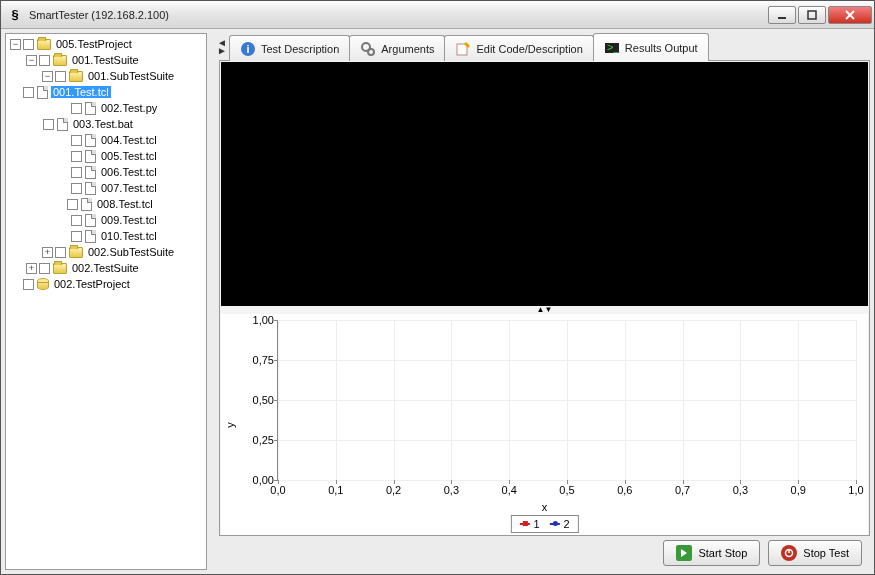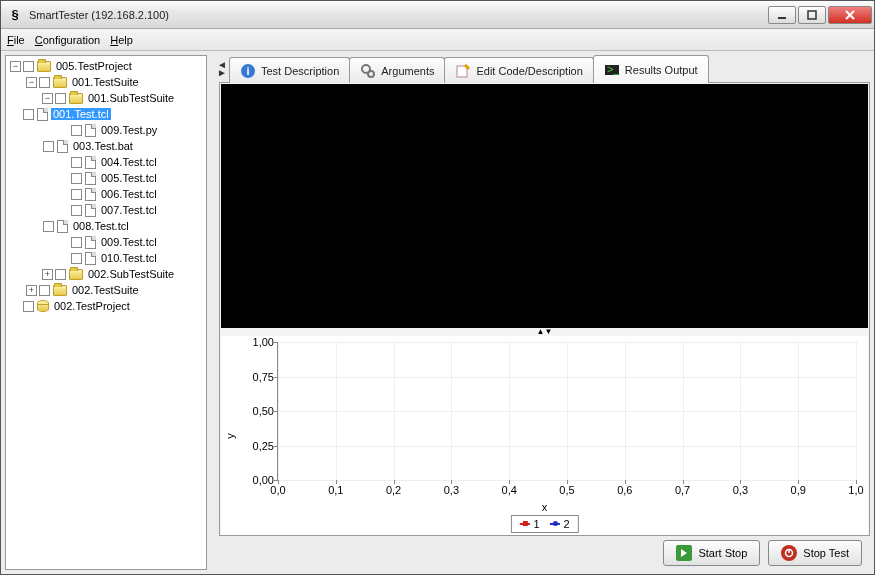--- a/index.html
+++ b/index.html
@@ -91,25 +91,20 @@
         </svg>
       </div>
     <div class="winbtn close">
         <svg width="12" height="10">
           <line x1="2" y1="1" x2="10" y2="9" stroke="#fff" stroke-width="2"></line>
           <line x1="10" y1="1" x2="2" y2="9" stroke="#fff" stroke-width="2"></line>
         </svg>
       </div>
   </div>
 
-  <div class="menubar">
-    <span class="mi"><span class="ul">F</span><span>ile</span></span>
-    <span class="mi"><span class="ul">C</span>onfiguration</span>
-    <span class="mi"><span class="ul">H</span>elp</span>
-  </div>
 
   <div class="client">
 
     <div class="tree-panel">
       <div class="node" style="padding-left:4px">
           <span class="expander">−</span>
           <span class="cb"></span>
           <span class="folder"></span>
           <span class="node-label">005.TestProject</span>
         </div>
@@ -128,21 +123,21 @@
       <div class="node" style="">
           <span class="exp-sp"></span>
           <span class="cb"></span>
           <span class="file-icon"></span>
           <span class="node-label sel">001.Test.tcl</span>
         </div>
       <div class="node" style="padding-left:52px">
           <span class="exp-sp"></span>
           <span class="cb"></span>
           <span class="file-icon"></span>
-          <span class="node-label">009.Test.py</span>
+          <span class="node-label">002.Test.py</span>
         </div>
       <div class="node" style="padding-left:24px">
           <span class="exp-sp"></span>
           <span class="cb"></span>
           <span class="file-icon"></span>
           <span class="node-label">003.Test.bat</span>
         </div>
       <div class="node" style="padding-left:52px">
           <span class="exp-sp"></span>
           <span class="cb"></span>
@@ -160,21 +155,21 @@
           <span class="cb"></span>
           <span class="file-icon"></span>
           <span class="node-label">006.Test.tcl</span>
         </div>
       <div class="node" style="padding-left:52px">
           <span class="exp-sp"></span>
           <span class="cb"></span>
           <span class="file-icon"></span>
           <span class="node-label">007.Test.tcl</span>
         </div>
-      <div class="node" style="padding-left:24px">
+      <div class="node" style="padding-left:48px">
           <span class="exp-sp"></span>
           <span class="cb"></span>
           <span class="file-icon"></span>
           <span class="node-label">008.Test.tcl</span>
         </div>
       <div class="node" style="padding-left:52px">
           <span class="exp-sp"></span>
           <span class="cb"></span>
           <span class="file-icon"></span>
           <span class="node-label">009.Test.tcl</span>

